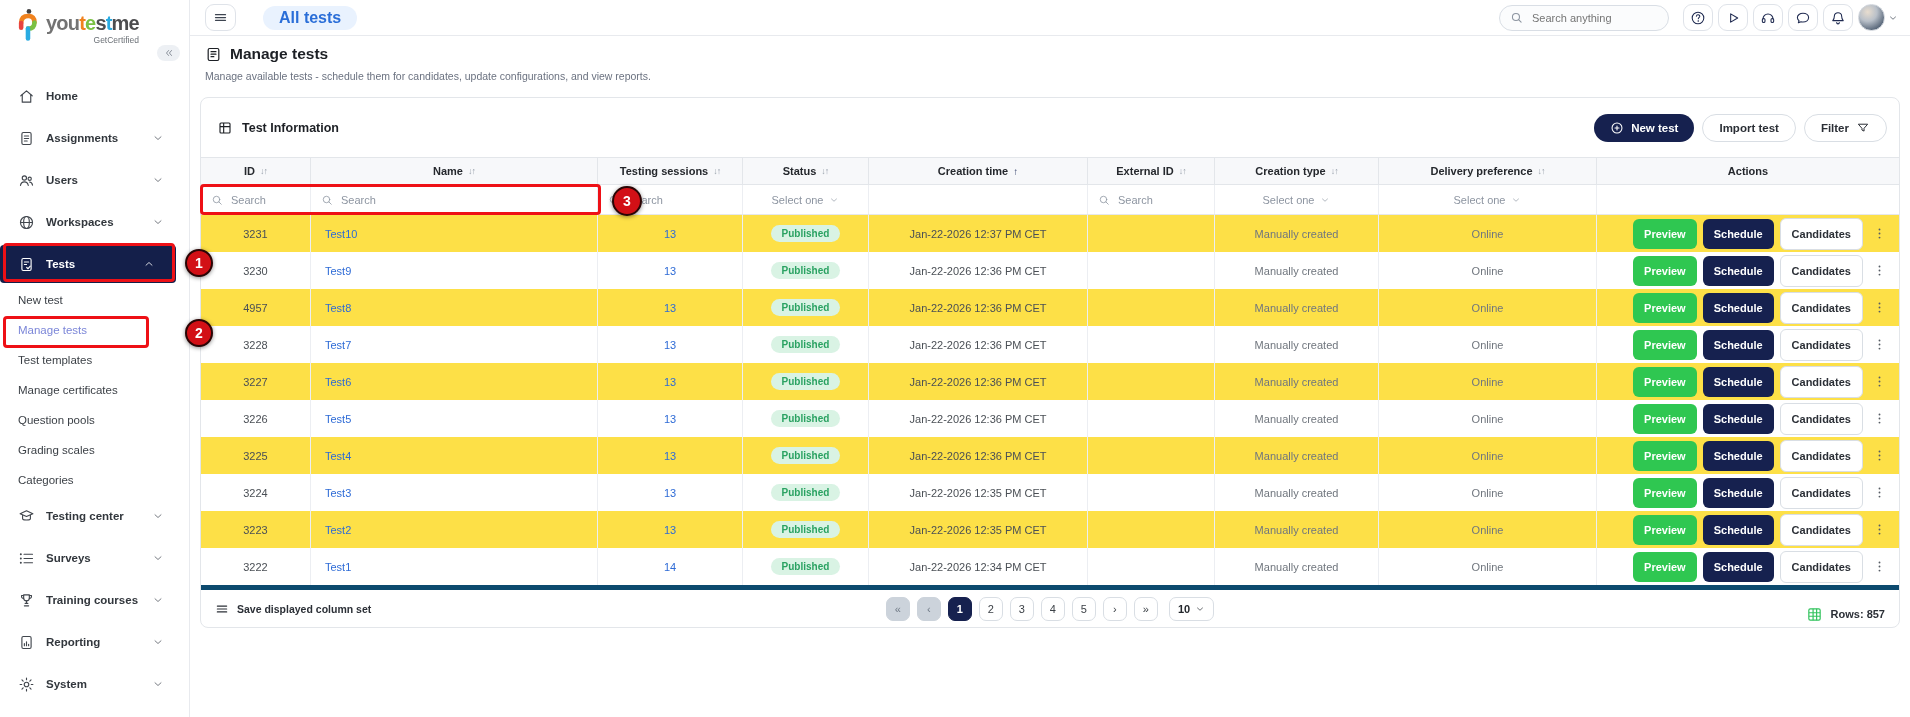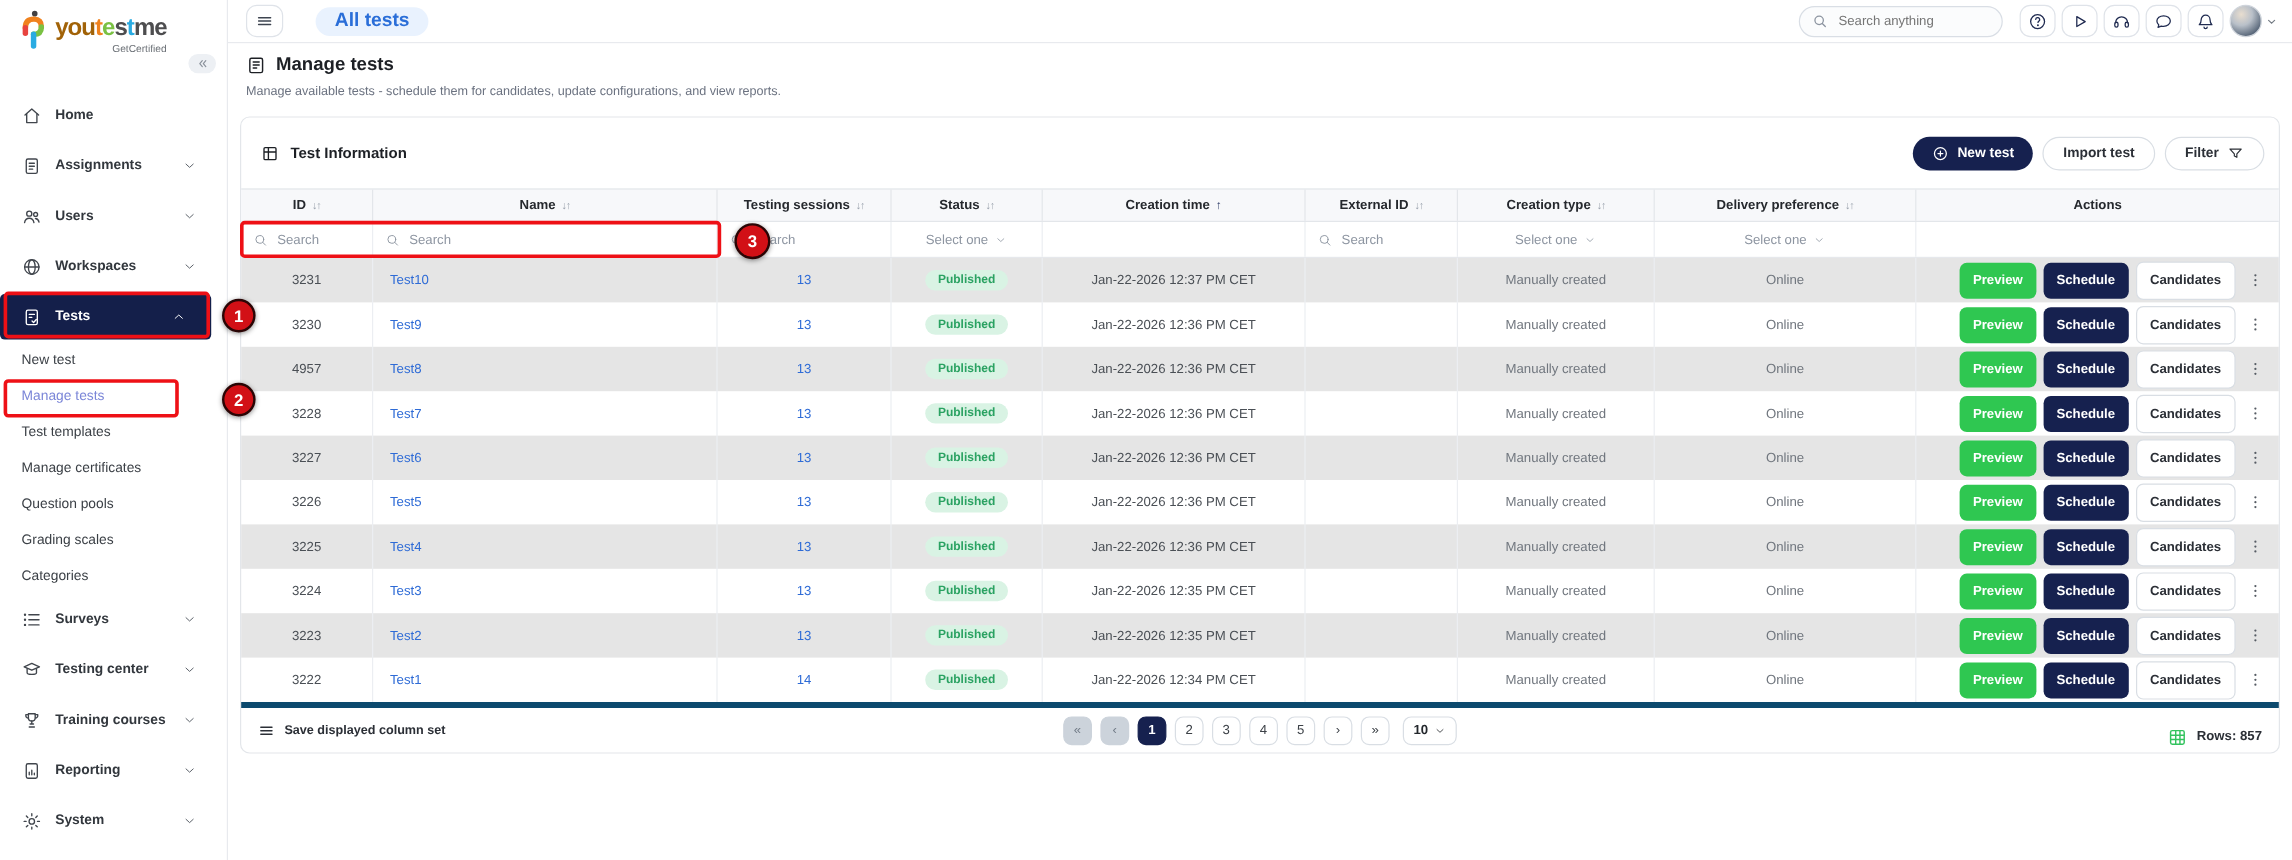--- a/index.html
+++ b/index.html
@@ -68,21 +68,21 @@
   .sort { font-size:9px; color:#9aa2ad; letter-spacing:-1px; font-weight:400; }
   .sort.sorted { color:#2c3a66; font-weight:700; font-size:10px; letter-spacing:0; }
   .filter-row { height:30px; border-bottom:1px solid #e6e8ec; }
   .fcell { display:flex; align-items:center; border-right:1px solid #eceef2; padding:0 10px; font-size:11px; color:#8d95a1; gap:6px; }
   .fcell:last-child { border-right:none; }
   .fcell.center { justify-content:center; }
   .fcell .icon { width:12px; height:12px; }
   .fcell input { border:none; outline:none; font-size:11px; color:#444; width:100%; font-family:inherit; background:transparent; }
   .fcell input::placeholder { color:#8d95a1; }
   .drow { height:37px; font-size:11px; }
-  .drow.alt { background:#e5e5e5; }
+  .drow.alt { background:#fde047; }
   .dcell { display:flex; align-items:center; justify-content:center; border-right:1px solid #eceef2; color:#4a4f55; overflow:hidden; }
   .dcell:last-child { border-right:none; }
   .dcell.name { justify-content:flex-start; padding-left:14px; }
   .link { color:#2e6bd6; cursor:pointer; font-weight:500; }
   .pill { background:#d9f3e4; color:#2aa262; font-size:10px; font-weight:600; padding:3px 11px; border-radius:10px; }
   .muted { color:#70767e; }
   .actions-cell { position:relative; gap:6px; }
   .abtn { height:24px; border-radius:6px; padding:15px 11px; font-size:11px; font-weight:600; display:flex; align-items:center; cursor:pointer; }
   .abtn.preview { background:#2fc751; color:#fff; }
   .abtn.schedule { background:#16214f; color:#fff; }
@@ -115,21 +115,21 @@
     <span class="icon logo-mark">
       <svg viewBox="0 0 40 60" fill="none">
         <circle cx="23" cy="6" r="3.6" fill="#414042"></circle>
         <path d="M11 24 q0-11 11-11 q9.5 0 9.5 10" stroke="#f0821e" stroke-width="7" stroke-linecap="round"></path>
         <path d="M31.5 23 q0 9.5-10 9.5" stroke="#7ac143" stroke-width="7" stroke-linecap="round"></path>
         <path d="M11 24 v7" stroke="#e8433f" stroke-width="7" stroke-linecap="round"></path>
         <path d="M21.5 32.5 v15" stroke="#29abe2" stroke-width="7" stroke-linecap="round"></path>
       </svg>
     </span>
     <span class="logo-textwrap">
-      <span class="logo-text" id="logo-text"><span style="color: #a16207;">you</span><span style="color: rgb(240, 130, 30);">t</span><span style="color: rgb(122, 193, 67);">e</span><span style="color: rgb(77, 77, 79);">s</span><span style="color: rgb(41, 171, 226);">t</span><span style="color: rgb(77, 77, 79);">me</span></span>
+      <span class="logo-text" id="logo-text"><span style="color: #737373;">you</span><span style="color: rgb(240, 130, 30);">t</span><span style="color: rgb(122, 193, 67);">e</span><span style="color: rgb(77, 77, 79);">s</span><span style="color: rgb(41, 171, 226);">t</span><span style="color: rgb(77, 77, 79);">me</span></span>
       <span class="logo-tagline">GetCertified</span>
     </span>
   </div>
   <div class="collapse-btn">
     <span class="icon">
       <svg viewBox="0 0 24 24" fill="none" stroke="currentColor" stroke-width="2.4" stroke-linecap="round" stroke-linejoin="round">
           <path d="M11 6l-5 6 5 6M18 6l-5 6 5 6"></path>
         </svg>
     </span>
   </div>
@@ -220,39 +220,39 @@
       </div>
       <div class="nav-sub">
         <span>Grading scales</span>
       </div>
       <div class="nav-sub">
         <span>Categories</span>
       </div>
       <div class="nav-item">
         <span class="icon">
           <svg viewBox="0 0 24 24" fill="none" stroke="currentColor" stroke-width="1.6" stroke-linecap="round" stroke-linejoin="round">
+            <path d="M12 4l9 4-9 4-9-4z"></path>
+            <path d="M6.5 10.3V15c0 2.5 11 2.5 11 0v-4.7"></path>
+          </svg>
+        </span>
+        <span>Testing center</span>
+        <span class="icon chev">
+          <svg viewBox="0 0 24 24" fill="none" stroke="currentColor" stroke-width="1.6" stroke-linecap="round" stroke-linejoin="round">
+            <path d="M6 9.5l6 5.5 6-5.5"></path>
+          </svg>
+        </span>
+      </div>
+      <div class="nav-item">
+        <span class="icon">
+          <svg viewBox="0 0 24 24" fill="none" stroke="currentColor" stroke-width="1.6" stroke-linecap="round" stroke-linejoin="round">
             <path d="M8.5 6h12M8.5 12h12M8.5 18h12"></path>
             <path d="M4 6h.01M4 12h.01M4 18h.01" stroke-width="2.8"></path>
           </svg>
         </span>
         <span>Surveys</span>
-        <span class="icon chev">
-          <svg viewBox="0 0 24 24" fill="none" stroke="currentColor" stroke-width="1.6" stroke-linecap="round" stroke-linejoin="round">
-            <path d="M6 9.5l6 5.5 6-5.5"></path>
-          </svg>
-        </span>
-      </div>
-      <div class="nav-item">
-        <span class="icon">
-          <svg viewBox="0 0 24 24" fill="none" stroke="currentColor" stroke-width="1.6" stroke-linecap="round" stroke-linejoin="round">
-            <path d="M12 4l9 4-9 4-9-4z"></path>
-            <path d="M6.5 10.3V15c0 2.5 11 2.5 11 0v-4.7"></path>
-          </svg>
-        </span>
-        <span>Testing center</span>
         <span class="icon chev">
           <svg viewBox="0 0 24 24" fill="none" stroke="currentColor" stroke-width="1.6" stroke-linecap="round" stroke-linejoin="round">
             <path d="M6 9.5l6 5.5 6-5.5"></path>
           </svg>
         </span>
       </div>
       <div class="nav-item">
         <span class="icon">
           <svg viewBox="0 0 24 24" fill="none" stroke="currentColor" stroke-width="1.6" stroke-linecap="round" stroke-linejoin="round">
             <path d="M8 4h8v4.5a4 4 0 01-8 0z"></path>

